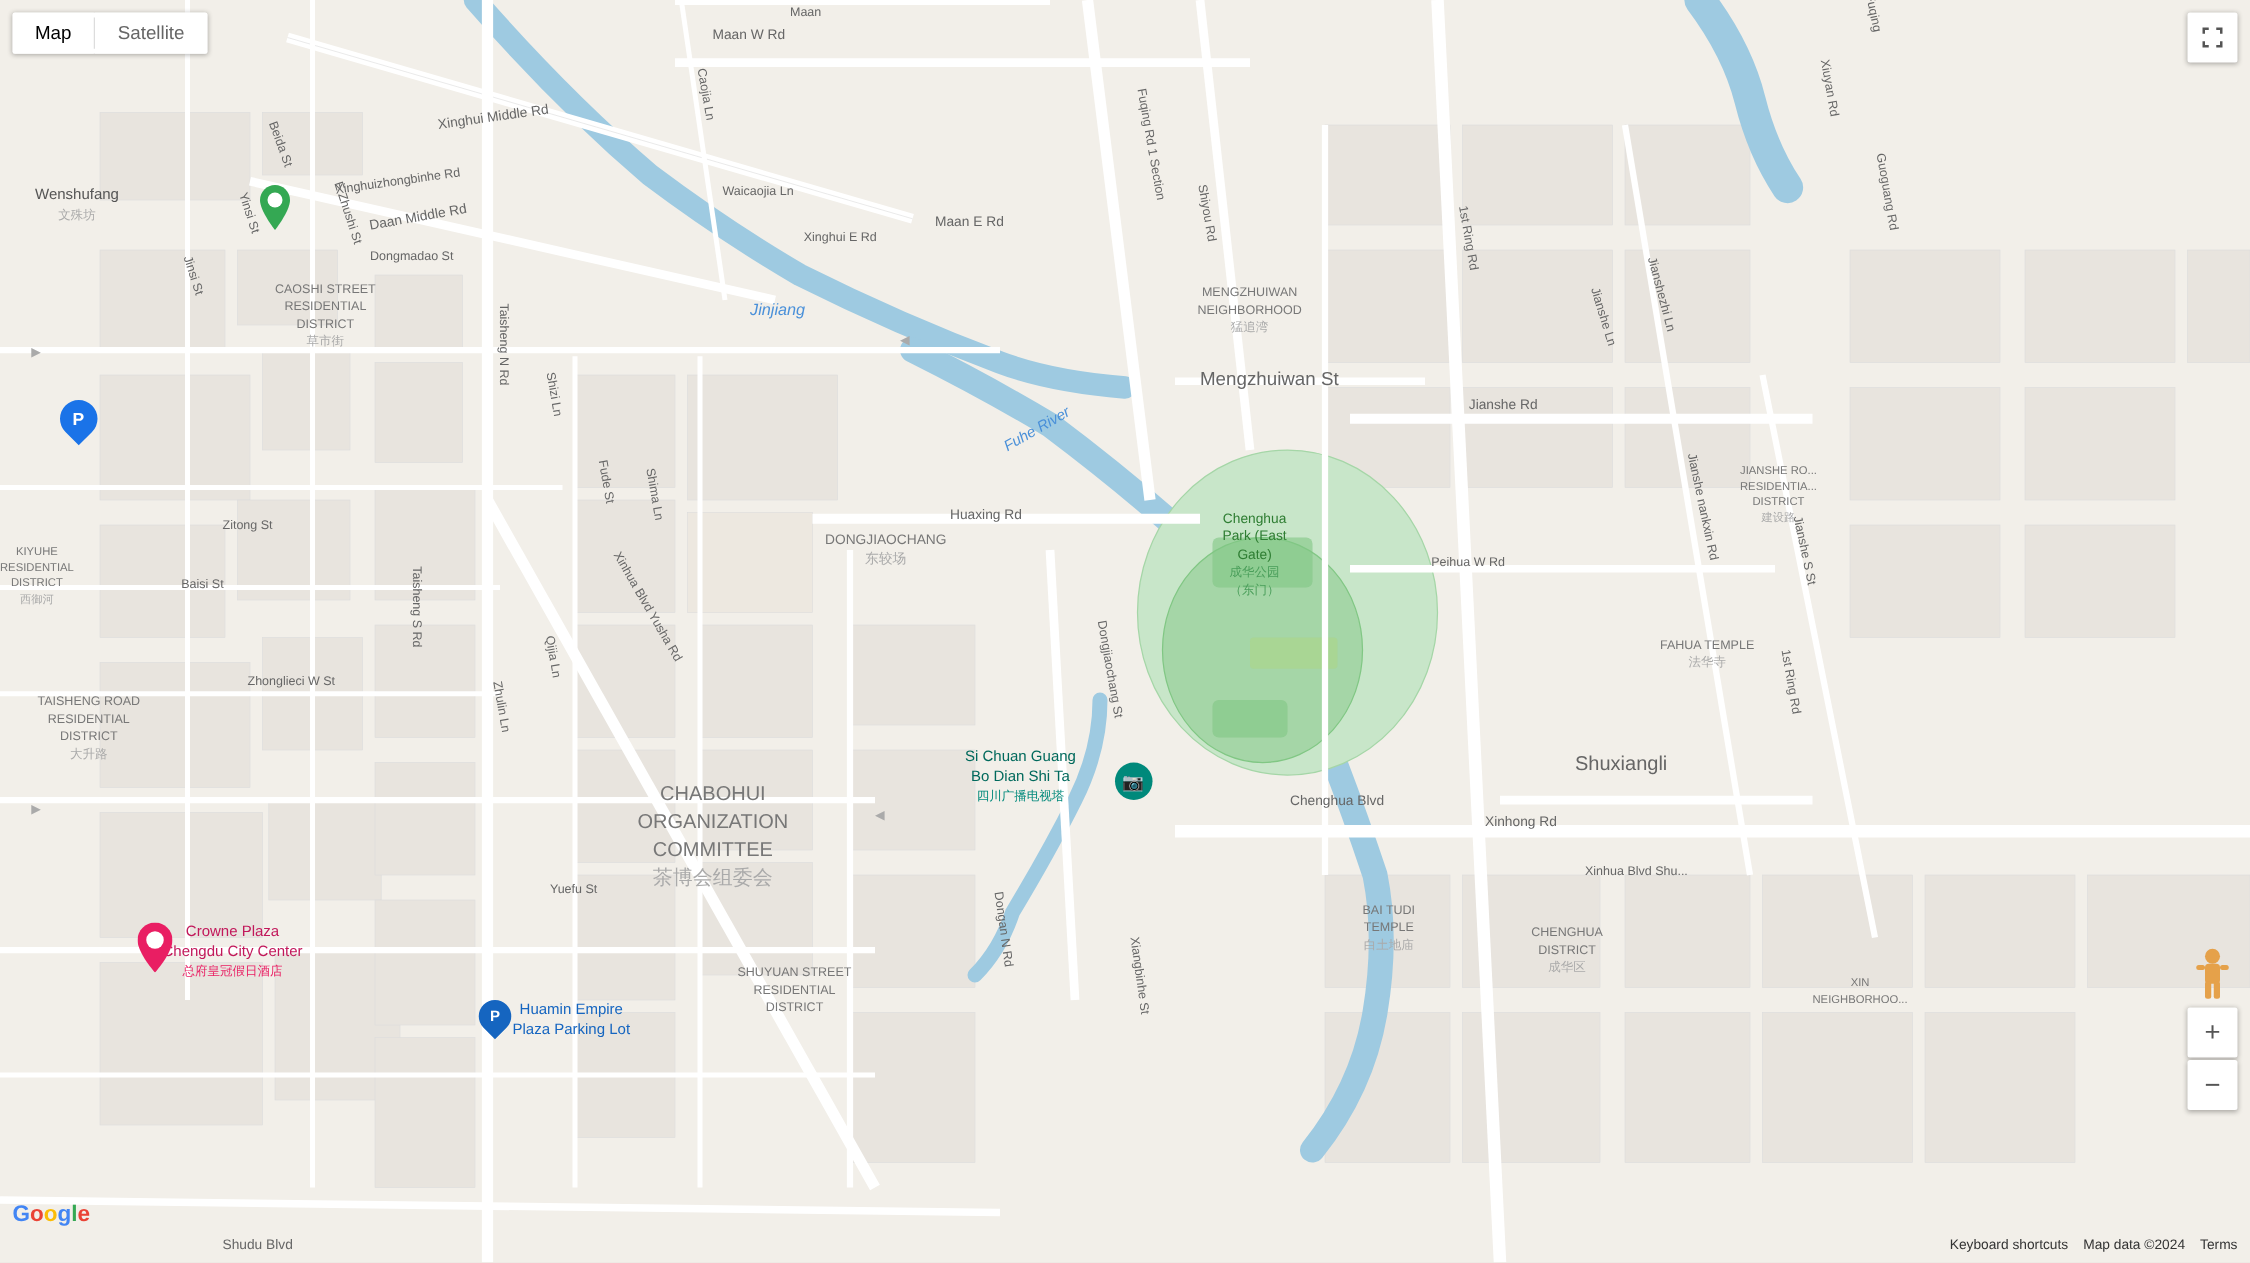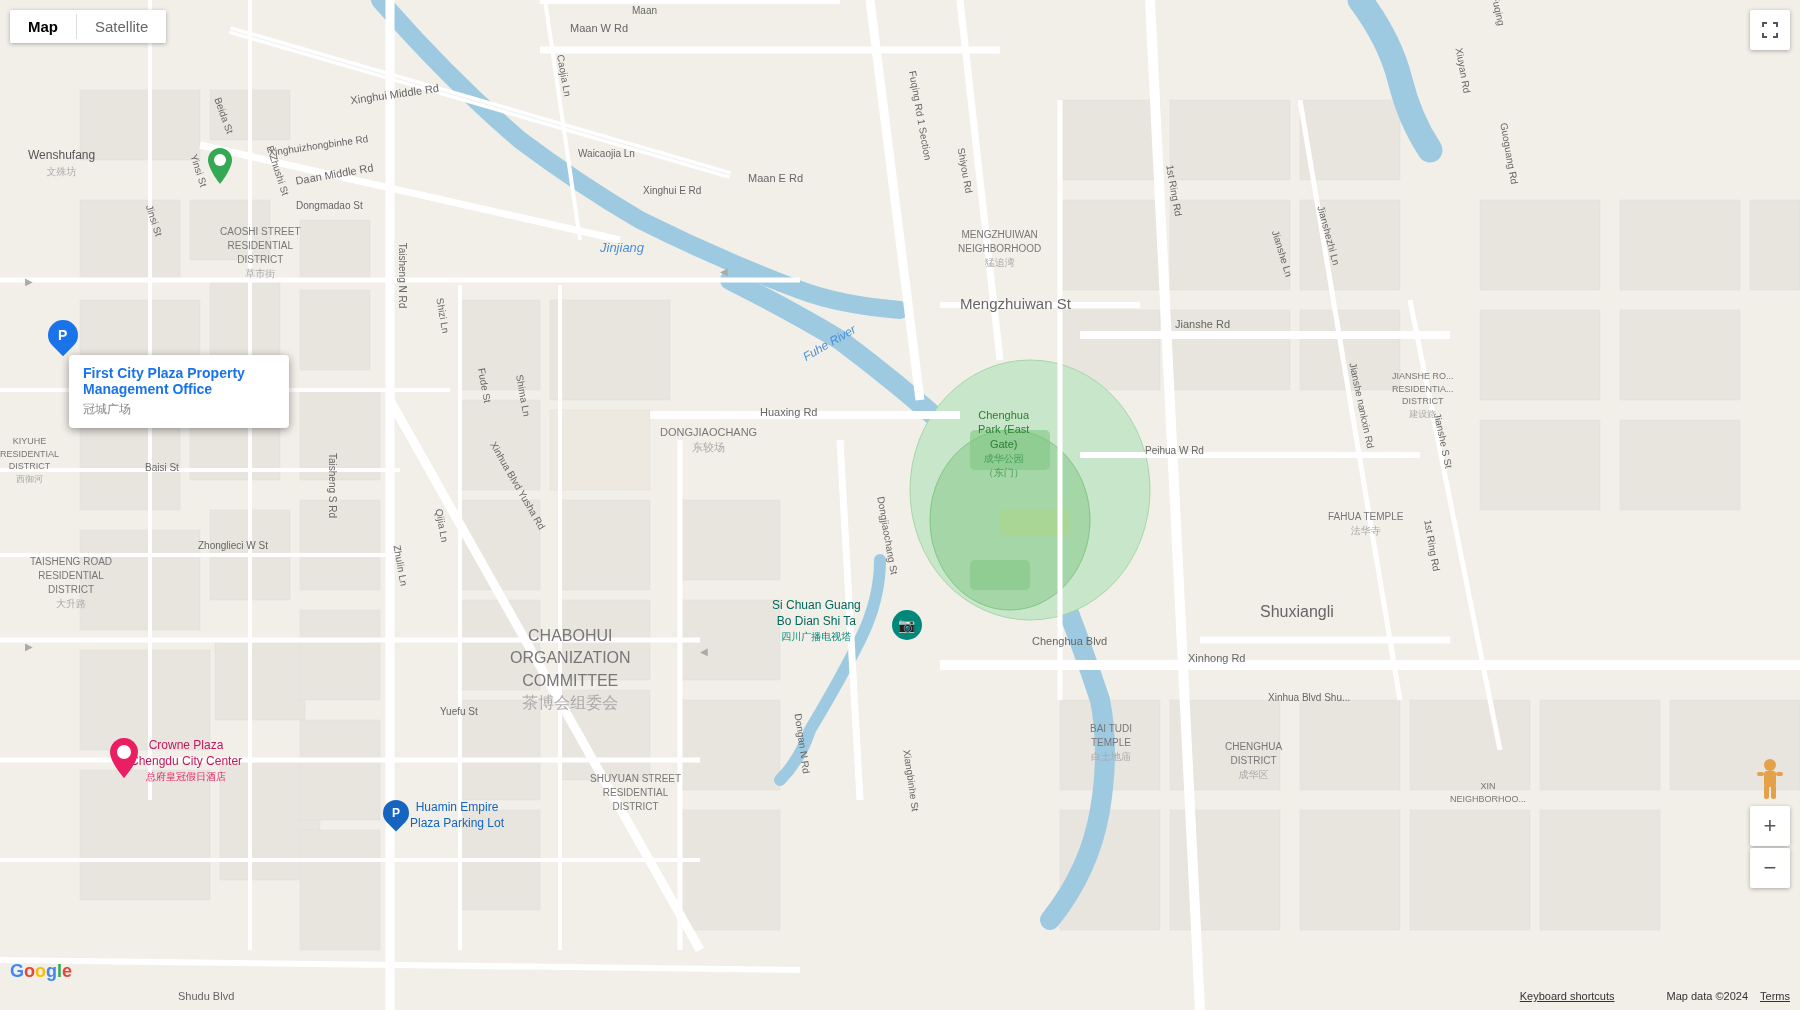--- a/index.html
+++ b/index.html
@@ -35,21 +35,21 @@
     .map-type-btn {
       padding: 8px 18px;
       font-size: 15px;
       font-weight: 500;
       cursor: pointer;
       border: none;
       background: white;
       color: #333;
     }
     .map-type-btn.active {
-      font-weight: 700;
+      font-weight: 400;
       color: #000;
     }
     .map-type-btn:not(.active) {
       color: #666;
     }
     .map-type-divider {
       width: 1px;
       background: #ddd;
       margin: 4px 0;
     }
@@ -137,26 +137,24 @@
       display: flex;
       align-items: center;
       justify-content: flex-end;
       padding: 0 10px;
       z-index: 10;
       gap: 12px;
     }
     .footer-text {
       font-size: 11px;
       color: #333;
-      margin-left: 40px;
     }
     .footer-link {
       font-size: 11px;
       color: #333;
-      text-decoration: underline;
       cursor: pointer;
     }
 
     
     .map-label {
       position: absolute;
       font-size: 12px;
       color: #555;
       white-space: nowrap;
       pointer-events: none;
@@ -466,24 +464,20 @@
   </div>
 
   <div class="map-marker blue-pin" style="left:48px;top:320px">
     <div class="marker-pin">
       <div class="pin-body" style="width:30px;height:30px;border-radius:50% 50% 50% 0;transform:rotate(-45deg);background:#1a73e8;display:flex;align-items:center;justify-content:center;">
         <span class="pin-letter" style="transform:rotate(45deg);color:white;font-weight:bold;font-size:14px">P</span>
       </div>
     </div>
   </div>
 
-  <div class="info-popup" style="left:69px;top:355px">
-    <div class="popup-title">First City Plaza Property Management Office</div>
-    <div class="popup-chinese">冠城广场</div>
-  </div>
 
   <div class="map-marker" style="left:110px;top:738px">
     <svg width="28" height="40" viewBox="0 0 28 40">
       <path d="M14 0 C6.3 0 0 6.3 0 14 C0 24.5 14 40 14 40 C14 40 28 24.5 28 14 C28 6.3 21.7 0 14 0Z" fill="#e91e63"></path>
       <circle cx="14" cy="14" r="7" fill="white"></circle>
     </svg>
   </div>
   <div class="map-label pink-poi" style="left:130px;top:738px;font-size:12px;line-height:1.3">Crowne Plaza<br>Chengdu City Center<br><span style="color:#e91e63;font-size:10px">总府皇冠假日酒店</span></div>
 
   <div class="map-marker blue-pin" style="left:383px;top:800px">

